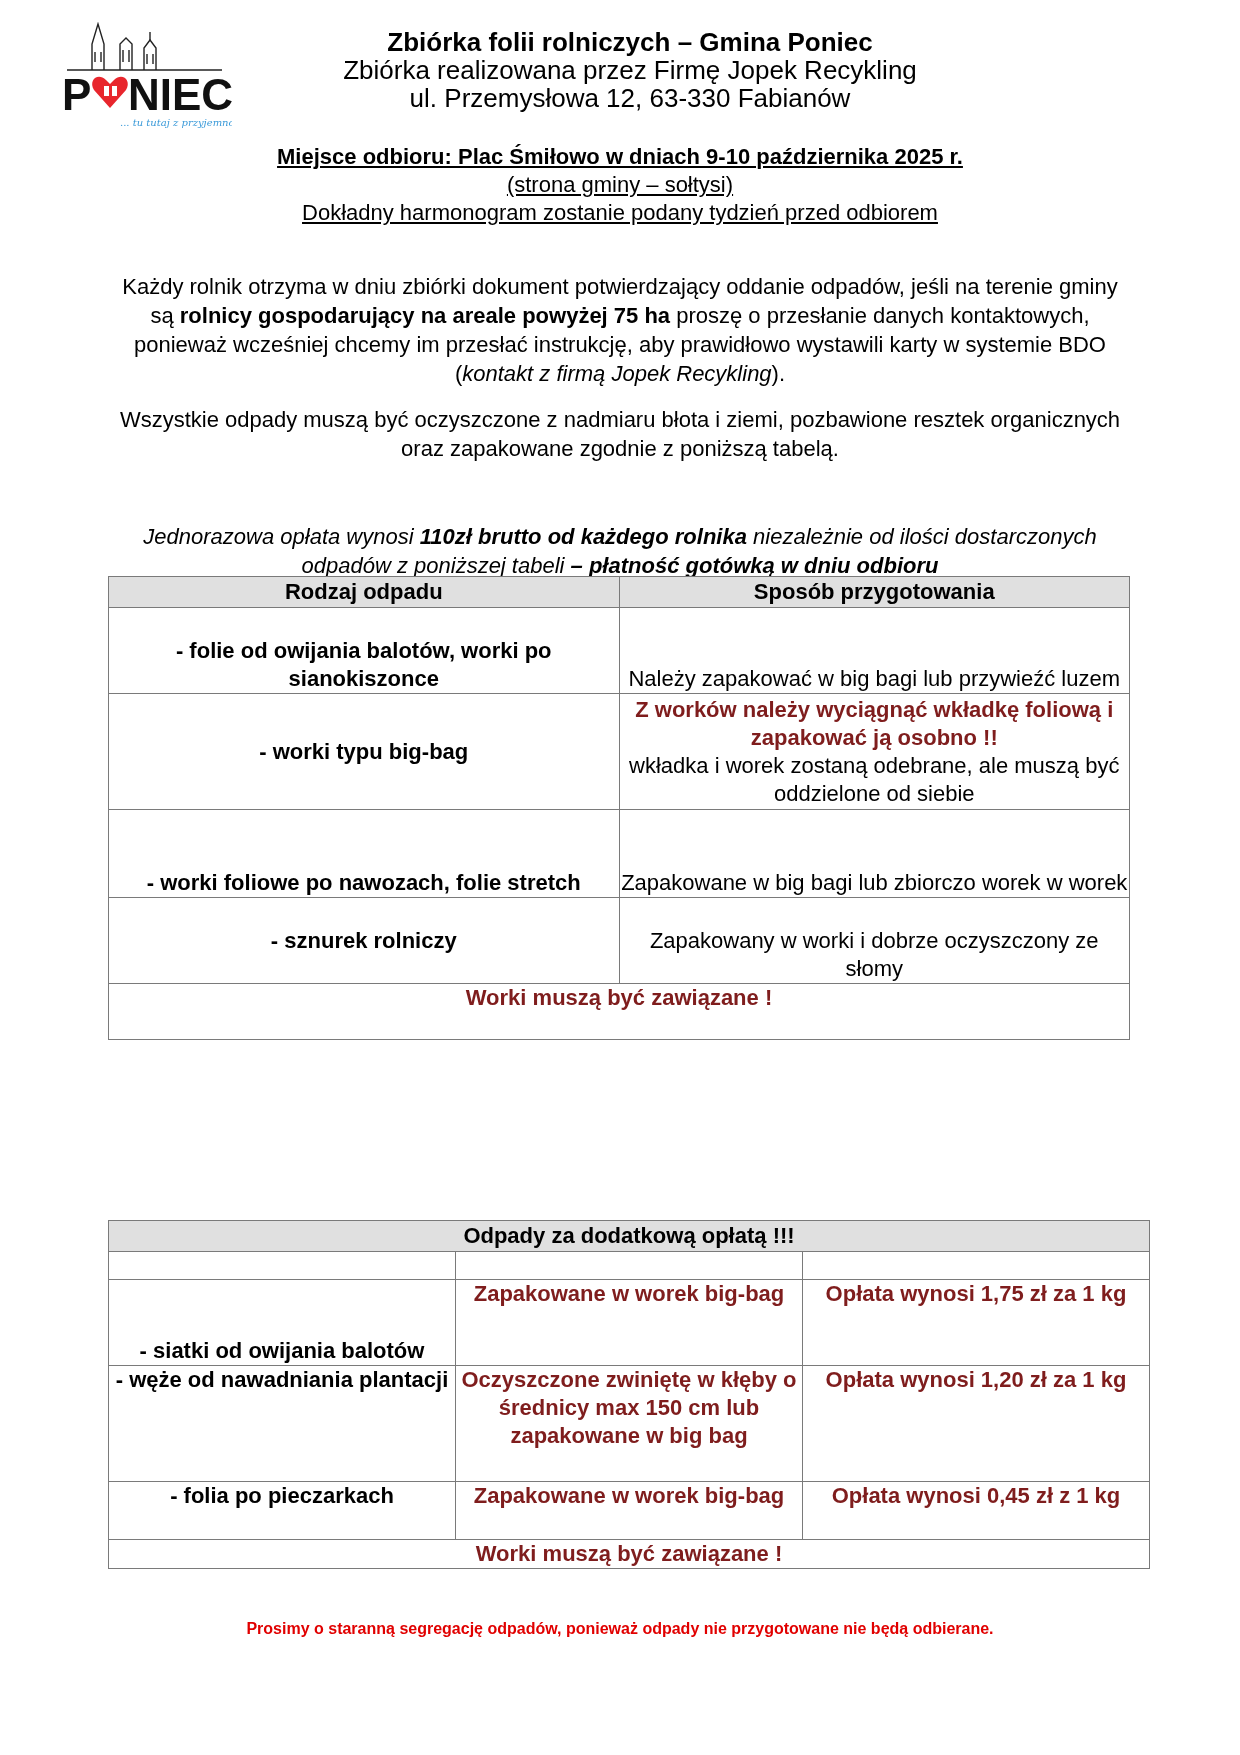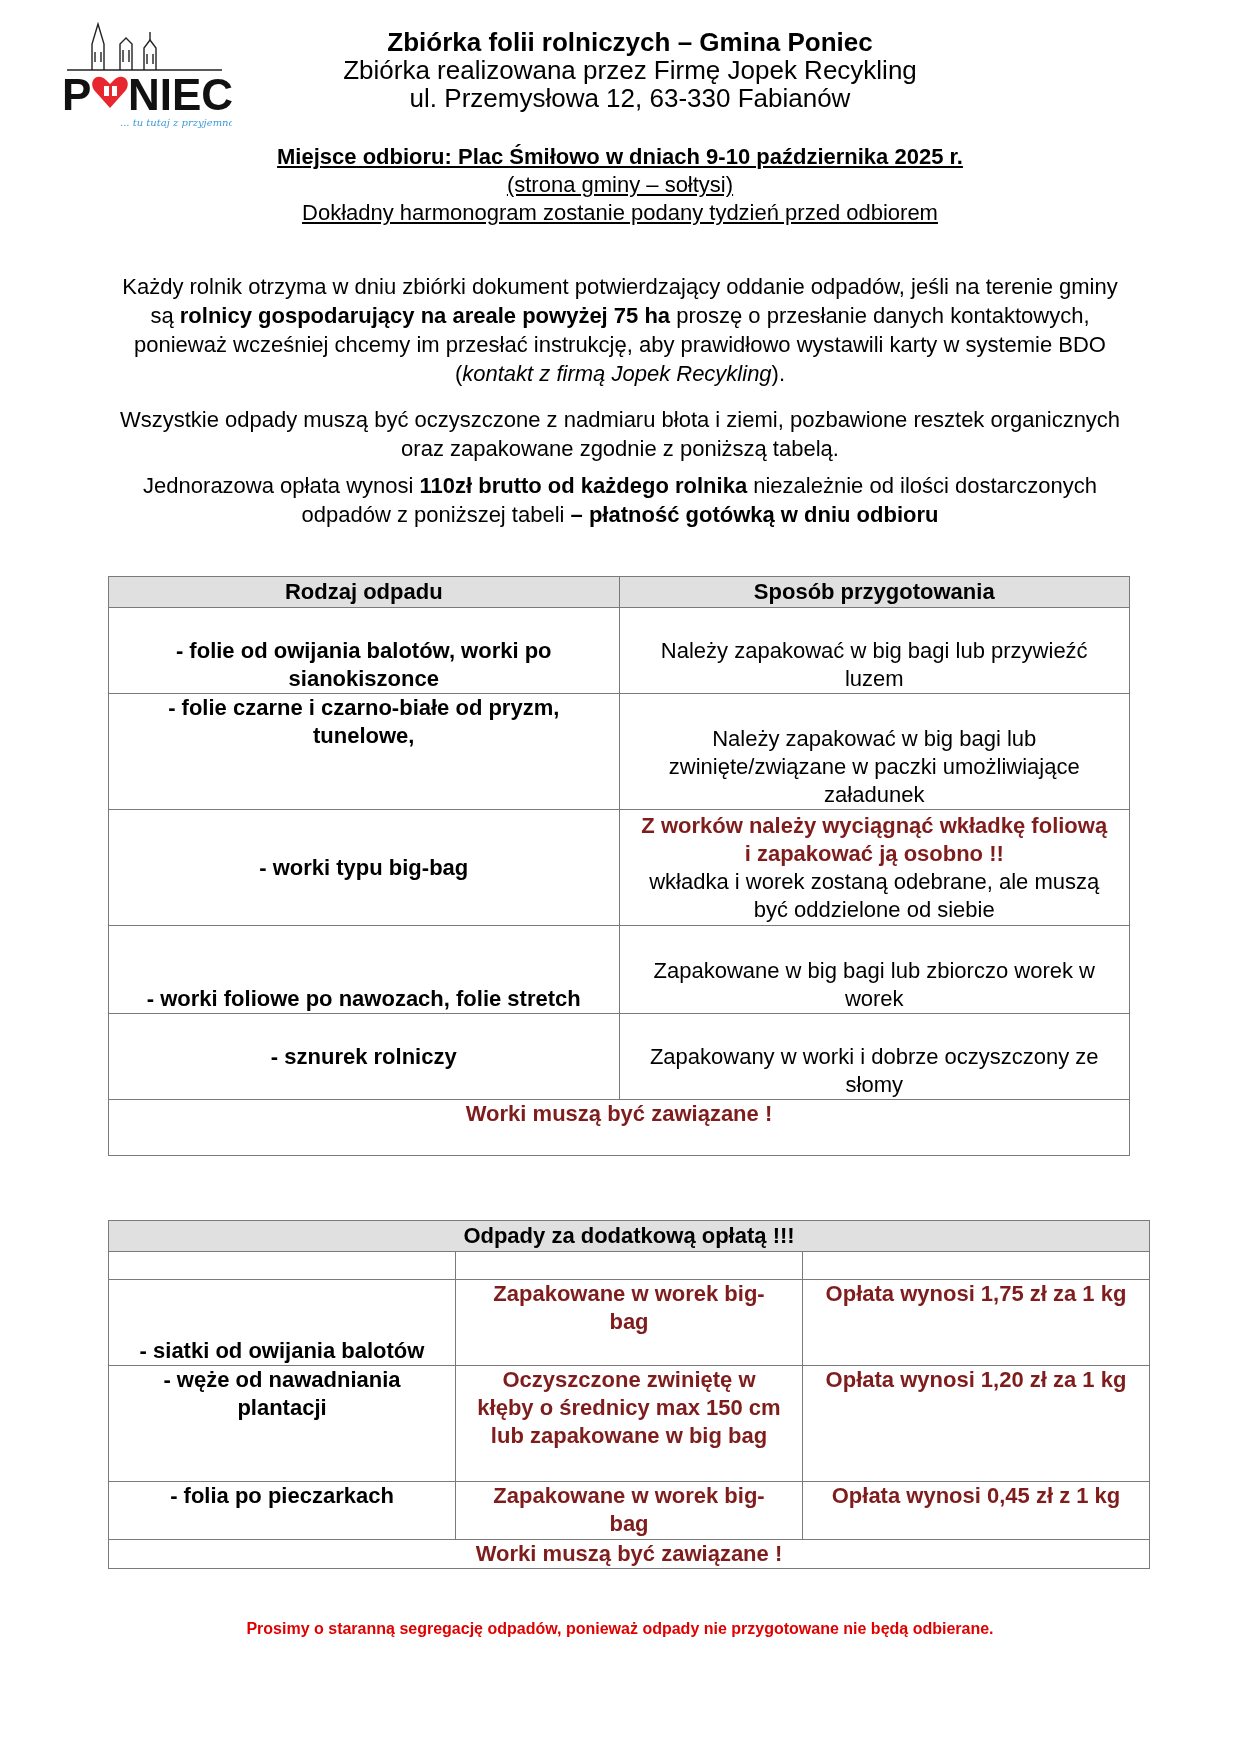--- a/index.html
+++ b/index.html
@@ -12,26 +12,26 @@
   .header { position: absolute; left: 300px; top: 28px; width: 660px; text-align: center; font-size: 26px; line-height: 28px; }
   .header .title { font-weight: bold; }
 
   .place { position: absolute; left: 150px; top: 143px; width: 940px; text-align: center; font-size: 22px; line-height: 28px; }
   .place .l1 { font-weight: bold; text-decoration: underline; }
   .place .l2 { text-decoration: underline; }
 
   .para { position: absolute; left: 110px; width: 1020px; text-align: center; font-size: 22px; line-height: 29px; }
   .p1 { top: 272px; }
   .p2 { top: 405px; }
-  .p3 { top: 471px; }
+  .p3 { top: 522px; font-style: italic; }
   .b { font-weight: bold; }
   .i { font-style: italic; }
 
   table { border-collapse: collapse; position: absolute; font-size: 22px; line-height: 28px; }
-  td, th { border: 1.5px solid #7a7a7a; text-align: center; vertical-align: middle; padding: 0 20px; }
+  td, th { border: 1.5px solid #7a7a7a; text-align: center; vertical-align: middle; padding: 0 0; }
   .t1 { left: 108px; top: 576px; width: 1022px; }
   .t1 th { background: #e0e0e0; font-weight: bold; height: 30px; }
   .t1 td.left { font-weight: bold; width: 50%; }
   .redb { color: #7f1d1d; font-weight: bold; }
 
   .t2 { left: 108px; top: 1220px; width: 1042px; }
   .t2 th { background: #e0e0e0; font-weight: bold; height: 30px; }
   .t2 td { width: 33.3%; margin-top: 45px; }
   .t2 td.left { font-weight: bold; }
 
@@ -85,24 +85,20 @@
     <tbody>
         <tr>
       <th>Rodzaj odpadu</th>
       <th>Sposób przygotowania</th>
     </tr>
     <tr style="height:86px">
       <td class="left" style="vertical-align:bottom">- folie od owijania balotów, worki po sianokiszonce</td>
       <td style="vertical-align:bottom">Należy zapakować w big bagi lub przywieźć luzem</td>
     </tr>
     <tr style="height:116px">
-      <td class="left" style="vertical-align:top">- folie czarne i czarno-białe od pryzm, tunelowe,</td>
-      <td style="vertical-align:bottom">Należy zapakować w big bagi lub zwinięte/związane w paczki umożliwiające załadunek</td>
-    </tr>
-    <tr style="height:116px">
       <td class="left">- worki typu big-bag</td>
       <td>
             <div class="redb">Z worków należy wyciągnąć wkładkę foliową i zapakować ją osobno !!</div>
             <div>wkładka i worek zostaną odebrane, ale muszą być oddzielone od siebie</div>
           </td>
     </tr>
     <tr style="height:88px">
       <td class="left" style="vertical-align:bottom">- worki foliowe po nawozach, folie stretch</td>
       <td style="vertical-align:bottom">Zapakowane w big bagi lub zbiorczo worek w worek</td>
     </tr>

